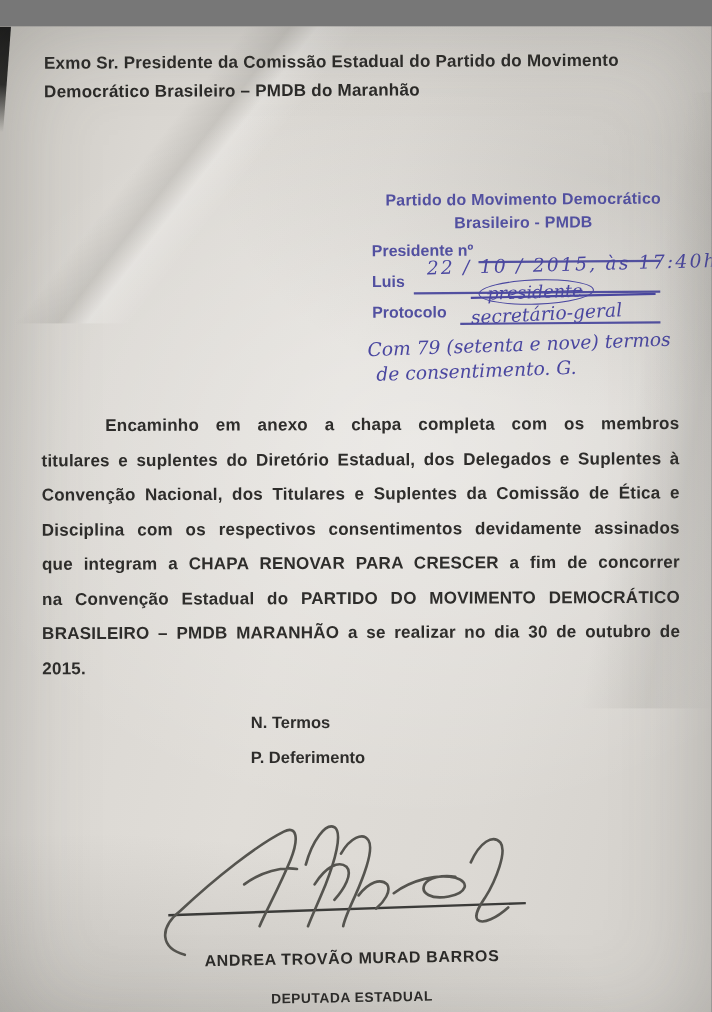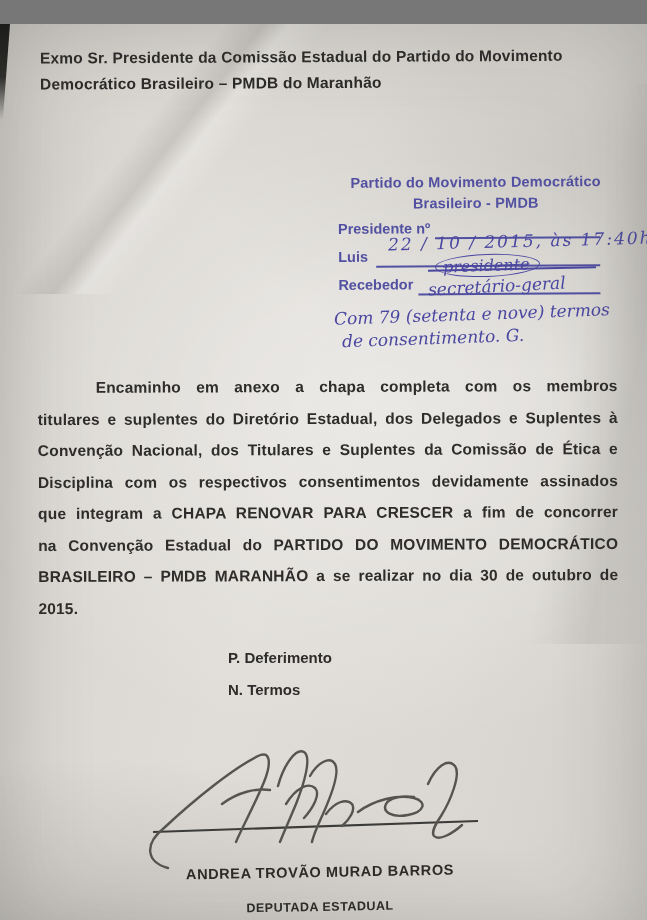--- a/index.html
+++ b/index.html
@@ -80,40 +80,40 @@
     <div class="t">Brasileiro - PMDB</div>
     <div class="stamp-row">
       <span>Presidente nº</span>
       <span class="rule" style="left:97px;right:14px;"></span>
     </div>
     <div class="stamp-row">
       <span>Luis</span>
       <span class="rule" style="left:38px;right:14px;"></span>
     </div>
     <div class="stamp-row">
-      <span>Recebedor</span>
+      <span>Protocolo</span>
       <span class="rule" style="left:80px;right:14px;"></span>
     </div>
   </div>
 
   <div class="abs ink hw-date">22 / 10 / 2015, às 17:40h</div>
   <div class="abs ink hw-receiver">
     <span class="oval"></span>
     <span style="text-decoration:line-through;">presidente</span>
   </div>
   <div class="abs hw-strike"></div>
   <div class="abs ink hw-line1">secretário-geral</div>
   <div class="abs ink hw-line2">Com 79 (setenta e nove) termos</div>
   <div class="abs ink hw-line3">de consentimento. G.</div>
 
   <div class="abs body-par">Encaminho em anexo a chapa completa com os membros titulares e suplentes do Diretório Estadual, dos Delegados e Suplentes à Convenção Nacional, dos Titulares e Suplentes da Comissão de Ética e Disciplina com os respectivos consentimentos devidamente assinados que integram a CHAPA RENOVAR PARA CRESCER a fim de concorrer na Convenção Estadual do PARTIDO DO MOVIMENTO DEMOCRÁTICO BRASILEIRO – PMDB MARANHÃO a se realizar no dia 30 de outubro de 2015.</div>
 
   <div class="abs closing">
+    <div>N. Termos</div>
     <div>P. Deferimento</div>
-    <div>N. Termos</div>
   </div>
 
   <svg class="abs sig-svg" width="365" height="130" viewBox="0 0 365 130">
     <line x1="15" y1="90" x2="340" y2="79" stroke="#3b3b39" stroke-width="2.2"></line>
     <path fill="none" stroke="#55544f" stroke-width="2.4" stroke-linecap="round" d="M 30,126 C 8,120 6,102 26,86 C 58,56 96,26 120,14 C 132,8 134,20 126,40 C 116,64 104,86 98,100
          M 84,62 C 100,50 118,46 132,48
          M 140,44 C 146,22 158,6 166,10 C 174,15 166,42 158,62 C 151,79 145,92 142,100
          M 148,62 C 158,46 170,40 177,46 C 183,52 175,66 166,76
          M 172,34 C 180,20 192,14 197,22 C 202,30 193,54 185,72 C 179,85 175,95 174,100
          M 188,72 C 197,60 208,56 214,62 C 218,68 211,78 204,84

